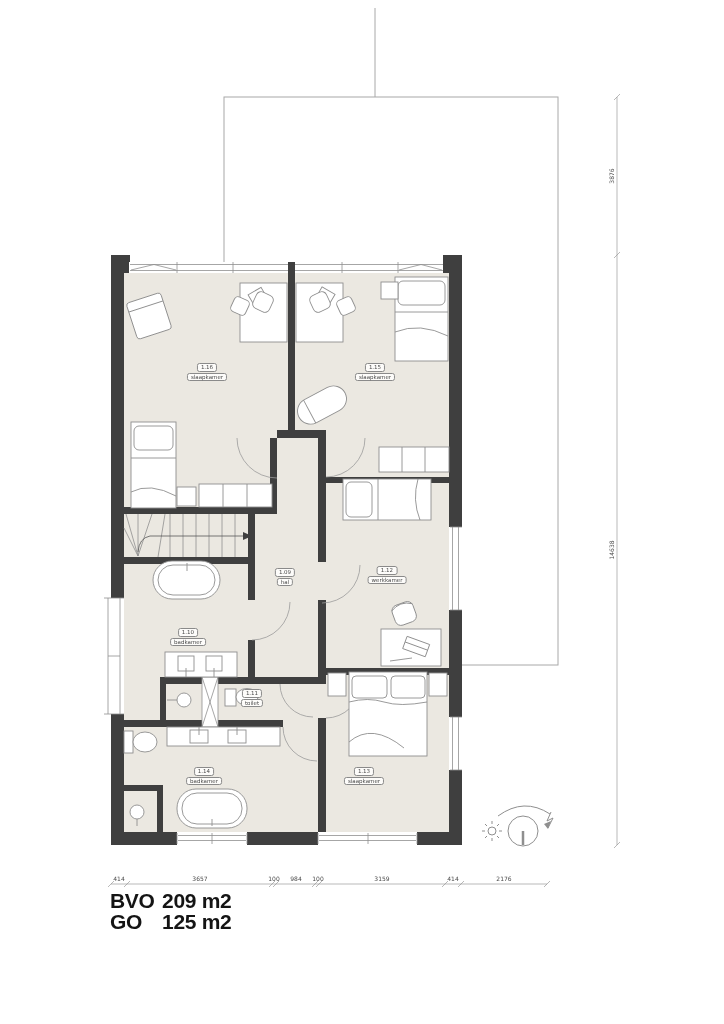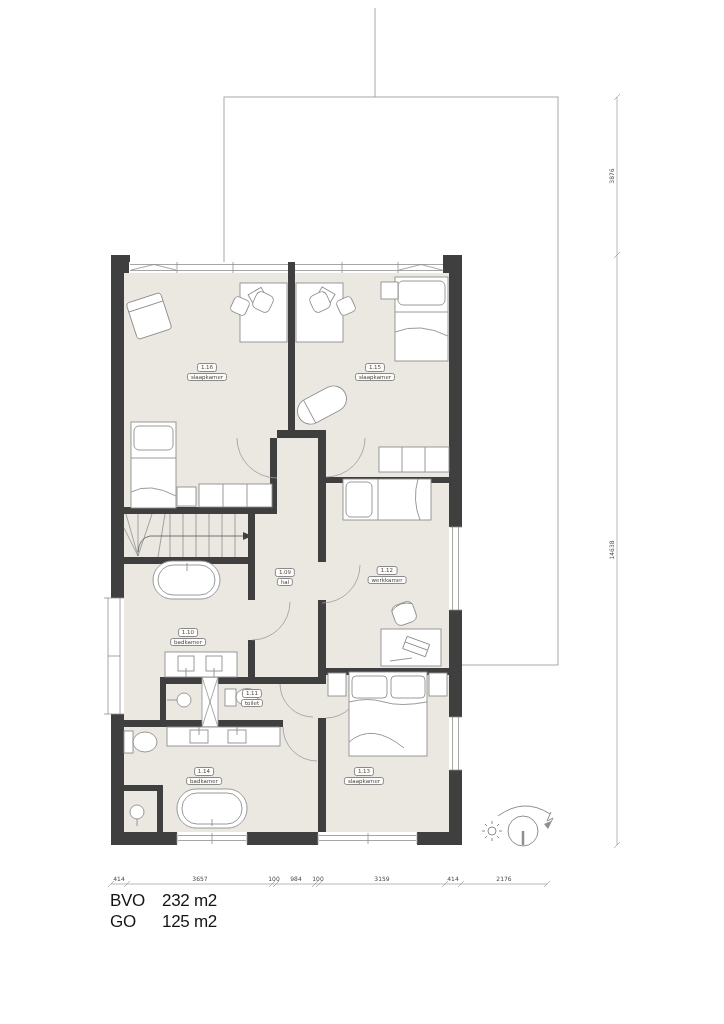--- a/index.html
+++ b/index.html
@@ -8,21 +8,21 @@
   .plan-svg{position:absolute;left:0;top:0;}
   .room-label{position:absolute;transform:translate(-50%,-50%);display:flex;
               flex-direction:column;align-items:center;gap:1px;z-index:3;}
   .rl-num,.rl-name{font-size:5.5px;line-height:6.5px;color:#4a4a4a;background:#fdfcfa;
               border:0.5px solid #8a8a8a;border-radius:2.5px;padding:0px 3px;white-space:nowrap;}
   .dim{position:absolute;font-size:6px;color:#4a4a4a;transform:translate(-50%,-100%);
        z-index:3;white-space:nowrap;}
   .dim-r{position:absolute;font-size:6px;color:#4a4a4a;z-index:3;white-space:nowrap;
        transform:translate(-50%,-50%) rotate(-90deg);}
   .area{position:absolute;left:110px;top:890px;color:#141414;z-index:3;}
-  .area-row{display:flex;font-weight:normal;font-size:17px;line-height:21px;
+  .area-row{display:flex;font-weight:bold;font-size:21px;line-height:21px;
        font-family:"Liberation Sans",sans-serif;letter-spacing:-0.3px;}
   .area-label{width:52px;}
 </style>
 </head>
 <body>
 
 <div class="canvas">
 
 <svg class="plan-svg" width="724" height="1024" viewBox="0 0 724 1024">
 
@@ -347,21 +347,21 @@
 <span class="dim" style="left:382px;top:882px">3159</span>
 <span class="dim" style="left:453px;top:882px">414</span>
 <span class="dim" style="left:504px;top:882px">2176</span>
 
 <span class="dim-r" style="left:611px;top:176px">3876</span>
 <span class="dim-r" style="left:611px;top:550px">14638</span>
 
 <div class="area">
   <div class="area-row">
     <span class="area-label">BVO</span>
-    <span>232 m2</span>
+    <span>209 m2</span>
   </div>
   <div class="area-row">
     <span class="area-label">GO</span>
     <span>125 m2</span>
   </div>
 </div>
 
 </div>
 
 </body></html>

